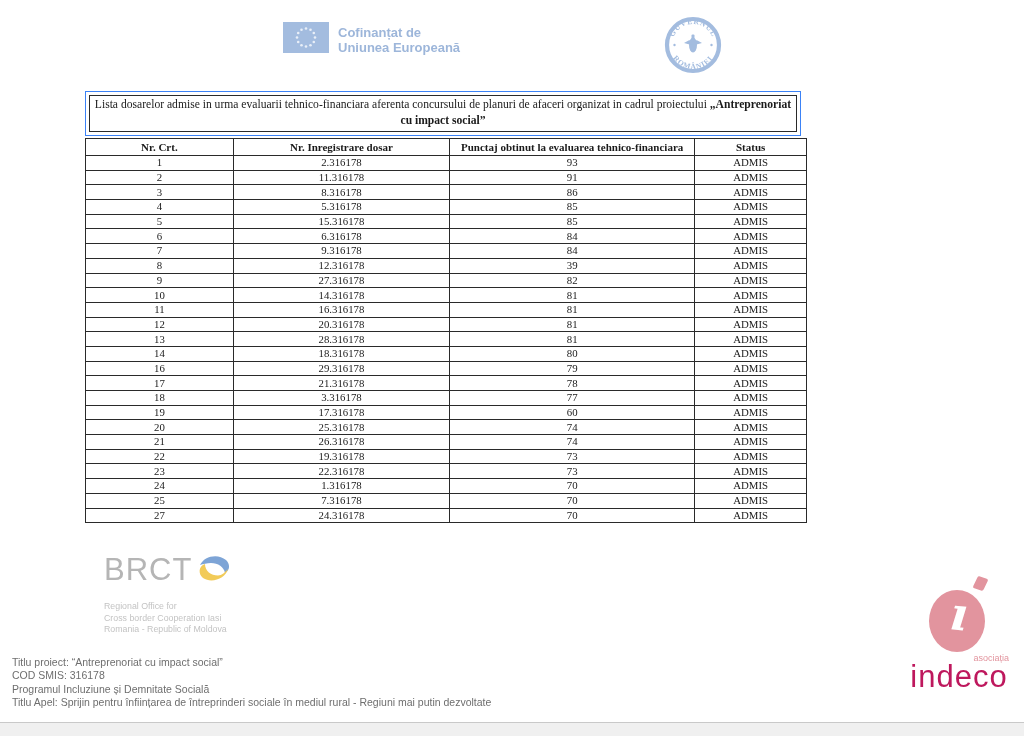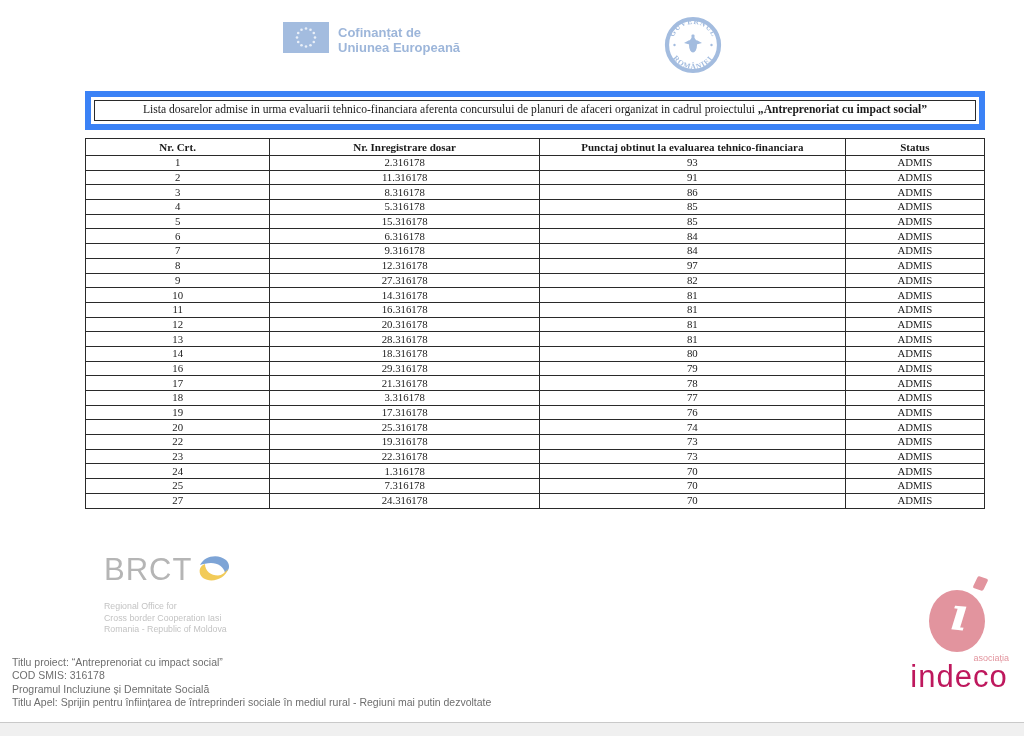--- a/index.html
+++ b/index.html
@@ -16,33 +16,33 @@
   .eu-logo { position: absolute; left: 283px; top: 22px; display: flex; align-items: center; gap: 9px; }
   .eu-label {
     font-family: "Liberation Sans", sans-serif;
     font-weight: bold; font-size: 13px; line-height: 15px;
     color: #9db6da;
   }
   .gov-seal { position: absolute; left: 664px; top: 16px; }
 
   
   .title-frame {
-    position: absolute; left: 85px; top: 91px; width: 900px;
-    border: 6px solid #3b82f6; padding: 3px; box-sizing: border-box;
+    position: absolute; left: 85px; top: 91px; width: 716px;
+    border: 1px solid #3b82f6; padding: 3px; box-sizing: border-box;
   }
   .title-box {
     border: 1px solid #2a2a2a;
     text-align: center;
     font-size: 11.6px; line-height: 16px; padding: 1px 4px 2px;
   }
   .title-bold { font-weight: bold; }
 
   
   .doc-table {
-    position: absolute; left: 85px; top: 138px; width: 900px;
+    position: absolute; left: 85px; top: 138px; width: 722px;
     border-collapse: collapse;
     font-size: 10.8px;
   }
   .doc-table th, .doc-table td {
     border: 1px solid #2a2a2a;
     text-align: center; vertical-align: middle;
     padding: 0; height: 13.7px; line-height: 13px;
   }
   .doc-table th { font-weight: bold; height: 16px; font-size: 11px; }
 
@@ -209,21 +209,21 @@
       <tr>
         <td>7</td>
         <td>9.316178</td>
         <td>84</td>
         <td>ADMIS</td>
       </tr>
 
       <tr>
         <td>8</td>
         <td>12.316178</td>
-        <td>97</td>
+        <td>39</td>
         <td>ADMIS</td>
       </tr>
 
       <tr>
         <td>9</td>
         <td>27.316178</td>
         <td>82</td>
         <td>ADMIS</td>
       </tr>
 
@@ -280,31 +280,37 @@
       <tr>
         <td>18</td>
         <td>3.316178</td>
         <td>77</td>
         <td>ADMIS</td>
       </tr>
 
       <tr>
         <td>19</td>
         <td>17.316178</td>
-        <td>76</td>
+        <td>60</td>
         <td>ADMIS</td>
       </tr>
 
       <tr>
         <td>20</td>
         <td>25.316178</td>
         <td>74</td>
         <td>ADMIS</td>
       </tr>
 
+      <tr>
+        <td>21</td>
+        <td>26.316178</td>
+        <td>74</td>
+        <td>ADMIS</td>
+      </tr>
 
       <tr>
         <td>22</td>
         <td>19.316178</td>
         <td>73</td>
         <td>ADMIS</td>
       </tr>
 
       <tr>
         <td>23</td>

